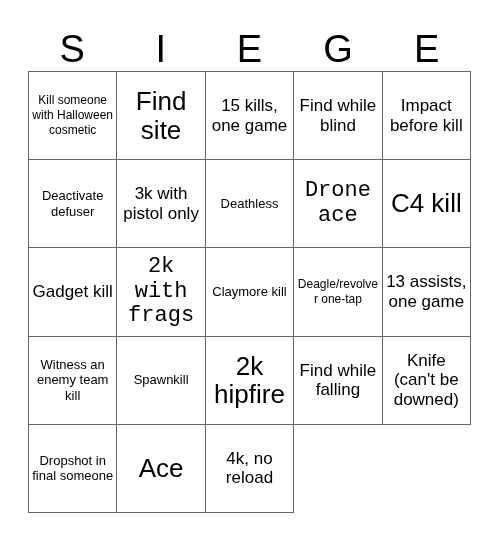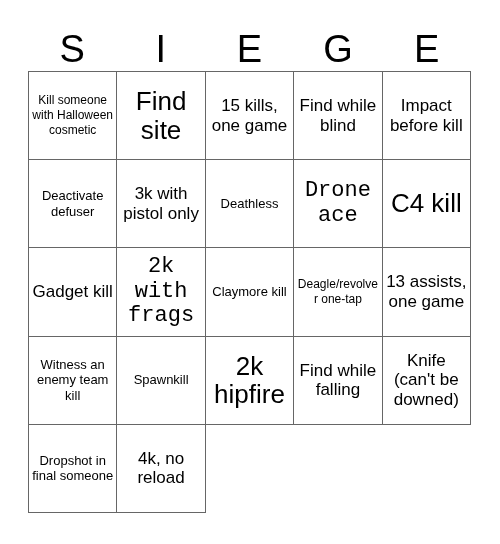--- a/index.html
+++ b/index.html
@@ -160,18 +160,21 @@
       </div>
       <div class="cell size-md">
         <span class="cell-text">Find while falling</span>
       </div>
       <div class="cell size-md">
         <span class="cell-text">Knife (can't be downed)</span>
       </div>
       <div class="cell size-sm">
         <span class="cell-text">Dropshot in final someone</span>
       </div>
+      <div class="cell size-xl">
+        <span class="cell-text">Ace</span>
+      </div>
       <div class="cell size-md">
         <span class="cell-text">4k, no reload</span>
       </div>
     </div>
 
 </div>
 
 </body></html>

